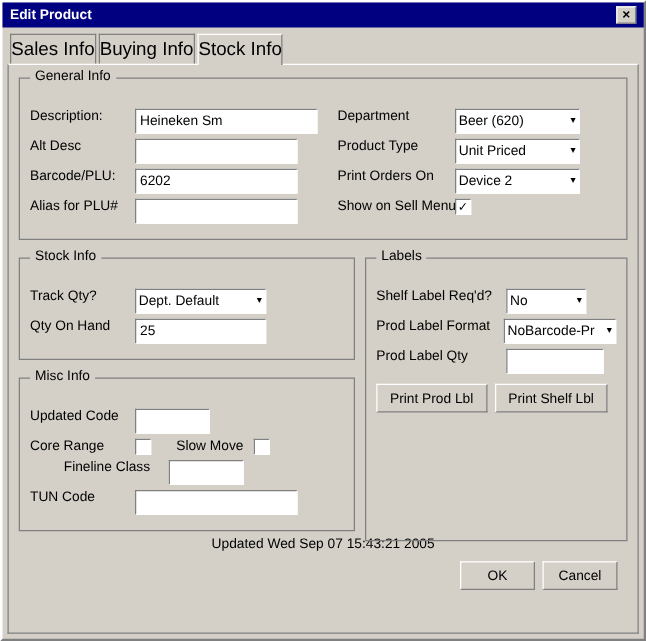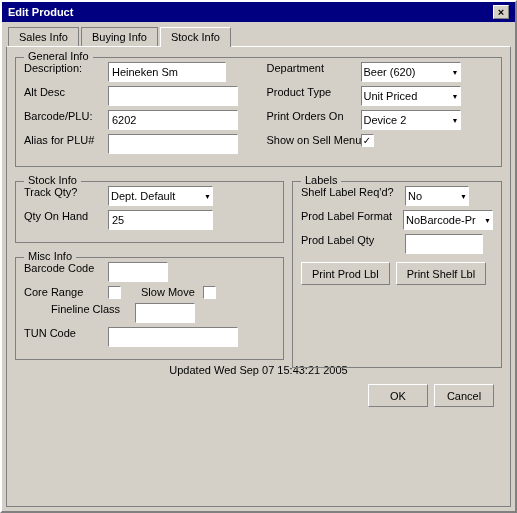--- a/index.html
+++ b/index.html
@@ -51,23 +51,23 @@
     }
     .tabs {
       display: flex;
       padding: 4px 6px 0 6px;
       gap: 2px;
     }
     .tab {
       background: #d4d0c8;
       border: 1px solid #808080;
       border-bottom: none;
-      padding: 3px 10px;
+      padding: 3px 0;
       cursor: pointer;
-      font-size: 11px;
+      font-size: 15px;
       position: relative;
       bottom: -1px;
     }
     .tab.active {
       background: #d4d0c8;
       border-top-color: #ffffff;
       border-left-color: #ffffff;
       padding-bottom: 4px;
       z-index: 1;
     }
@@ -82,21 +82,21 @@
     }
     .content-area {
       display: flex;
       flex-direction: column;
       gap: 6px;
     }
     .group-box {
       border: 1px solid #808080;
       border-top-color: #808080;
       position: relative;
-      padding: 4px 8px 8px 8px;
+      padding: 24px 8px 8px 8px;
       margin-top: 8px;
     }
     .group-label {
       position: absolute;
       top: -8px;
       left: 8px;
       background: #d4d0c8;
       padding: 0 4px;
       font-size: 11px;
     }
@@ -220,21 +220,21 @@
     <div class="content-area">
 
       <div class="group-box" style="margin-top:2px;">
         <span class="group-label">General Info</span>
 
         <div style="display:flex; gap:16px;">
 
           <div style="flex:1;">
             <div class="row">
               <span class="label" style="width:80px;">Description:</span>
-              <input class="input-field" style="width: 118px;" value="Heineken Sm">
+              <input class="input-field" style="width: 146px;" value="Heineken Sm">
             </div>
             <div class="row">
               <span class="label" style="width:80px;">Alt Desc</span>
               <input class="input-field" style="width: 130px;" value="">
             </div>
             <div class="row">
               <span class="label" style="width:80px;">Barcode/PLU:</span>
               <input class="input-field" style="width: 130px;" value="6202">
             </div>
             <div class="row">
@@ -292,21 +292,21 @@
             </div>
             <div class="row">
               <span class="label" style="width:80px;">Qty On Hand</span>
               <input class="input-field" style="width: 105px;" value="25">
             </div>
           </div>
 
           <div class="group-box">
             <span class="group-label">Misc Info</span>
             <div class="row">
-              <span class="label" style="width:80px;">Barcode Code</span>
+              <span class="label" style="width:80px;">Updated Code</span>
               <input class="input-field" style="width: 60px;" value="">
             </div>
             <div class="row">
               <span class="label" style="width:80px;">Core Range</span>
               <div class="checkbox"></div>
               <span class="label" style="margin-left:16px;">Slow Move</span>
               <div class="checkbox" style="margin-left:4px;"></div>
             </div>
             <div class="row">
               <span class="label" style="width:80px;margin-left:27px;">Fineline Class</span>

